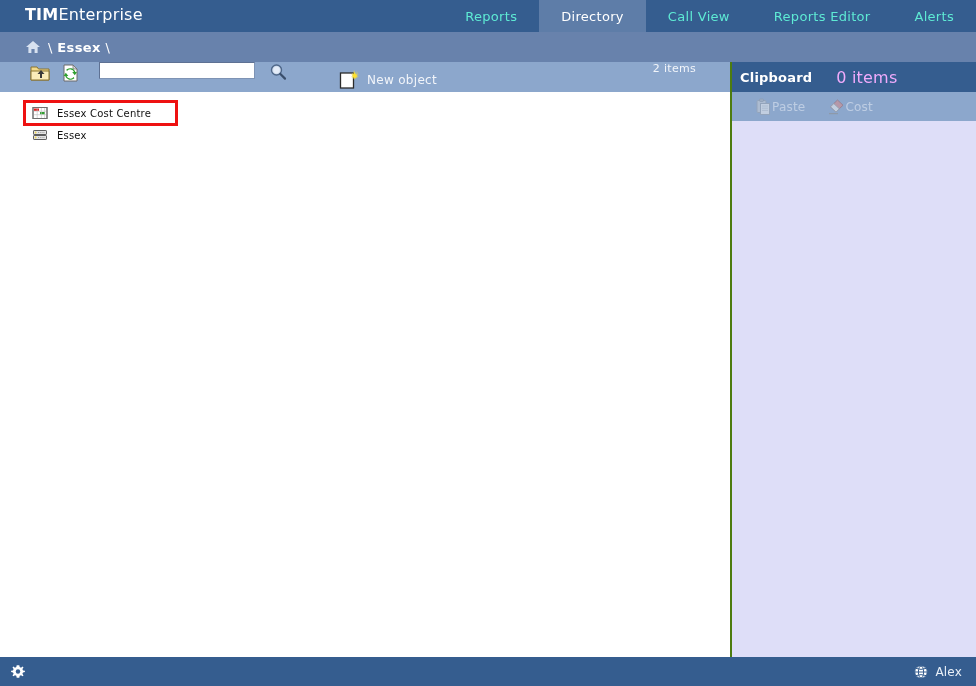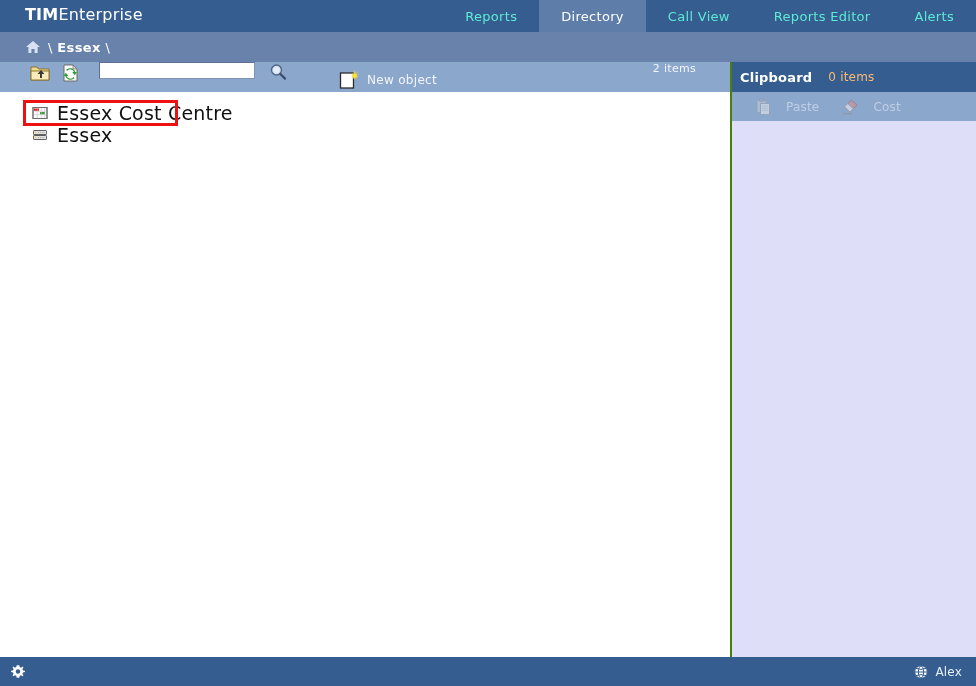--- a/index.html
+++ b/index.html
@@ -167,21 +167,21 @@
   }
   .tree-row .ti-icon {
     width: 16px; height: 16px;
     flex: none;
     display: flex;
     align-items: center;
     justify-content: center;
   }
   .tree-row .ti-label {
     margin-left: 9px;
-    font-size: 19px;
+    font-size: 10px;
     color: #111111;
     white-space: nowrap;
     letter-spacing: 0.2px;
   }
   .highlight-box {
     position: absolute;
     left: 23px;
     width: 155px;
     height: 26px;
     border: 3px solid #EE1111;
@@ -206,41 +206,41 @@
     box-sizing: border-box;
   }
   .clip-title {
     margin-left: 8px;
     color: #ffffff;
     font-size: 13px;
     font-weight: bold;
     letter-spacing: 0.2px;
   }
   .clip-count {
-    margin-left: 16px;
-    color: #fdba74;
-    font-size: 12px;
+    margin-left: 24px;
+    color: #f0abfc;
+    font-size: 16px;
     letter-spacing: 0.2px;
   }
   .clip-actions {
     height: 29px;
     background: #8CA7CC;
     display: flex;
     align-items: center;
   }
   .clip-btn {
     display: flex;
     align-items: center;
     margin-left: 22px;
     cursor: default;
     opacity: 0.55;
   }
   .clip-btn .cb-icon { width: 18px; height: 18px; flex: none; }
   .clip-btn .cb-label {
-    margin-left: 14px;
+    margin-left: 0;
     color: #E6ECF6;
     font-size: 12px;
     letter-spacing: 0.2px;
     white-space: nowrap;
   }
 
   
   .bottom-bar {
     position: absolute;
     left: 0; top: 657px;

